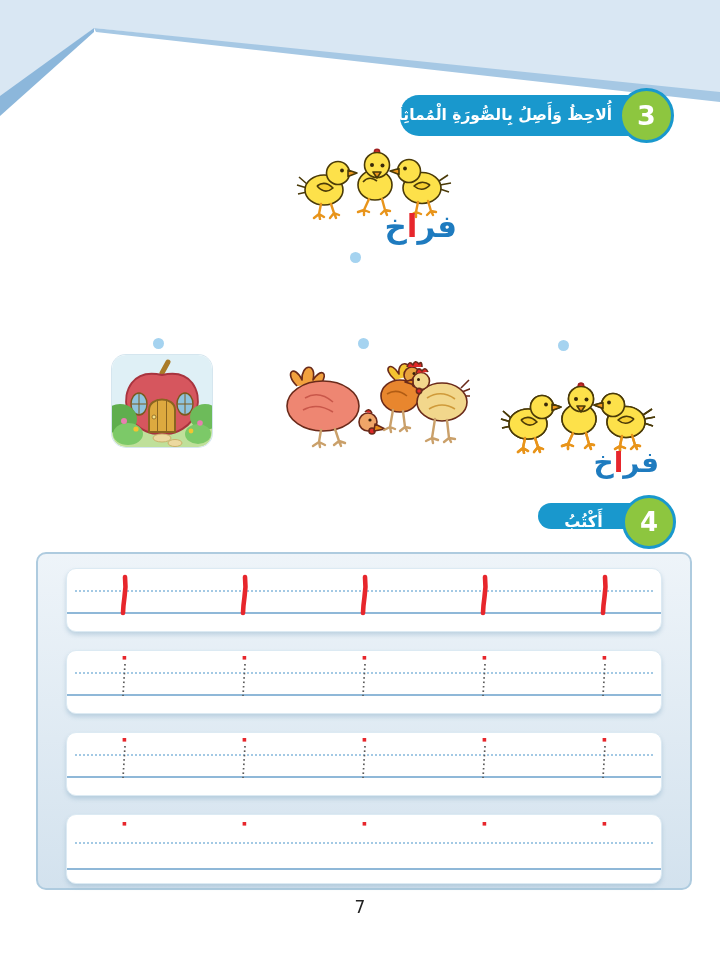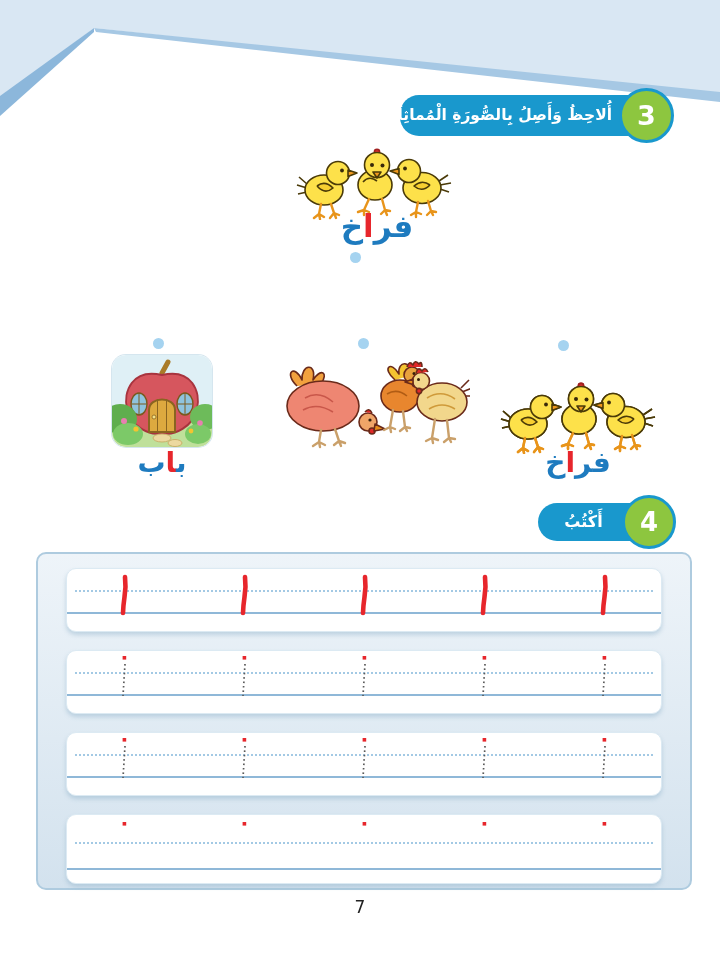--- a/index.html
+++ b/index.html
@@ -9,28 +9,28 @@
   .banner{position:absolute;top:0;left:0;width:720px;height:135px;}
   
   .badge{position:absolute;background:#1998cd;border-radius:19px;}
   .badge .title{display:block;color:#fff;font-weight:bold;text-align:center;white-space:nowrap;}
   .badge-num{position:absolute;background:#8dc63f;border:3px solid #1998cd;border-radius:50%;
              color:#fff;font-weight:bold;display:flex;align-items:center;justify-content:center;
              box-sizing:border-box;z-index:3;}
   .badge3{left:400px;top:95px;width:272px;height:41px;}
   .badge3 .title{line-height:41px;font-size:15.5px;padding:0 60px 0 12px;}
   .num3{left:619px;top:88px;width:55px;height:55px;font-size:27px;}
-  .badge4{left:538px;top:503px;width:127px;height:38px;}
+  .badge4{left:538px;top:503px;width:127px;height:26px;}
   .badge4 .title{line-height:38px;font-size:16px;padding:0 46px 0 10px;}
   .num4{left:622px;top:495px;width:54px;height:54px;font-size:26px;}
   
   .fig{position:absolute;}
   .framed{border-radius:14px;box-shadow:0 0 0 1px #d5e6ef;}
   
-  .word{position:absolute;text-align:center;font-weight:bold;color:#1e7bbf;direction:rtl;}
+  .word{position:absolute;font-weight:bold;color:#1e7bbf;direction:rtl;}
   .word .red{color:#e7262c;}
   .word-lg{font-size:31px;}
   .word-md{font-size:28px;}
   
   .link-dot{position:absolute;width:11px;height:11px;border-radius:50%;background:#a5d3f0;}
   
   .panel{position:absolute;left:36px;top:552px;width:656px;height:338px;box-sizing:border-box;
          background:linear-gradient(#eef4f9,#d3e2ee);border:2px solid #aecbdf;border-radius:10px;
          padding:14px 28px;}
   .practice-row{position:relative;height:62px;margin-bottom:18px;background:#fff;border-radius:10px;
@@ -126,21 +126,20 @@
       <ellipse cx="16" cy="79" rx="15" ry="11" fill="#7cc968"></ellipse>
       <ellipse cx="86" cy="79" rx="13" ry="10" fill="#7cc968"></ellipse>
       <circle cx="12" cy="66" r="3" fill="#e87fb0"></circle>
         <circle cx="24" cy="74" r="2.6" fill="#f4c430"></circle>
       <circle cx="88" cy="68" r="2.8" fill="#e87fb0"></circle>
         <circle cx="79" cy="76" r="2.4" fill="#f4c430"></circle>
       <ellipse cx="50" cy="83" rx="9" ry="4" fill="#ecd9a0" stroke="#c9b06a"></ellipse>
       <ellipse cx="63" cy="88" rx="7" ry="3.5" fill="#ecd9a0" stroke="#c9b06a"></ellipse>
     </g>
   </svg>
-  <div class="word word-md" style="left:112px;top:446px;width:100px;"><span>ب‍</span><span class="red">‍ا</span><span>ب</span></div>
 
   <svg class="fig" style="left:275px;top:352px;" width="195" height="100" viewBox="0 0 195 100">
     <g stroke="#6a2a1a" stroke-width="1.6" stroke-linejoin="round">
       <path d="M22,34 C8,20 20,12 27,28 C26,12 42,10 38,28 C46,16 54,20 46,32" fill="#f2a13e"></path>
       <ellipse cx="48" cy="54" rx="36" ry="25" fill="#ee8672"></ellipse>
       <path d="M30,46 q14,-8 28,4 M28,58 q14,-8 30,2" fill="none" stroke="#c9574a"></path>
       <path d="M76,44 C88,50 94,60 94,68" fill="none" stroke-width="0"></path>
       <circle cx="93" cy="70" r="9" fill="#f0a568"></circle>
       <path d="M90,60 q4,-5 7,1" fill="#e02828"></path>
       <circle cx="97" cy="79" r="3" fill="#e02828"></circle>

